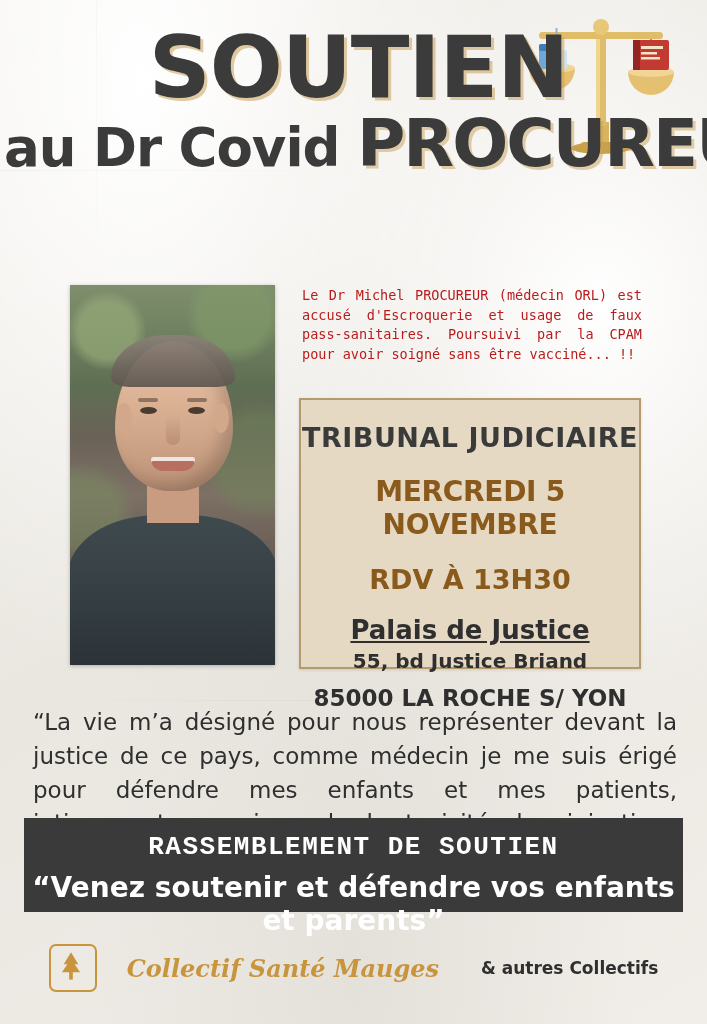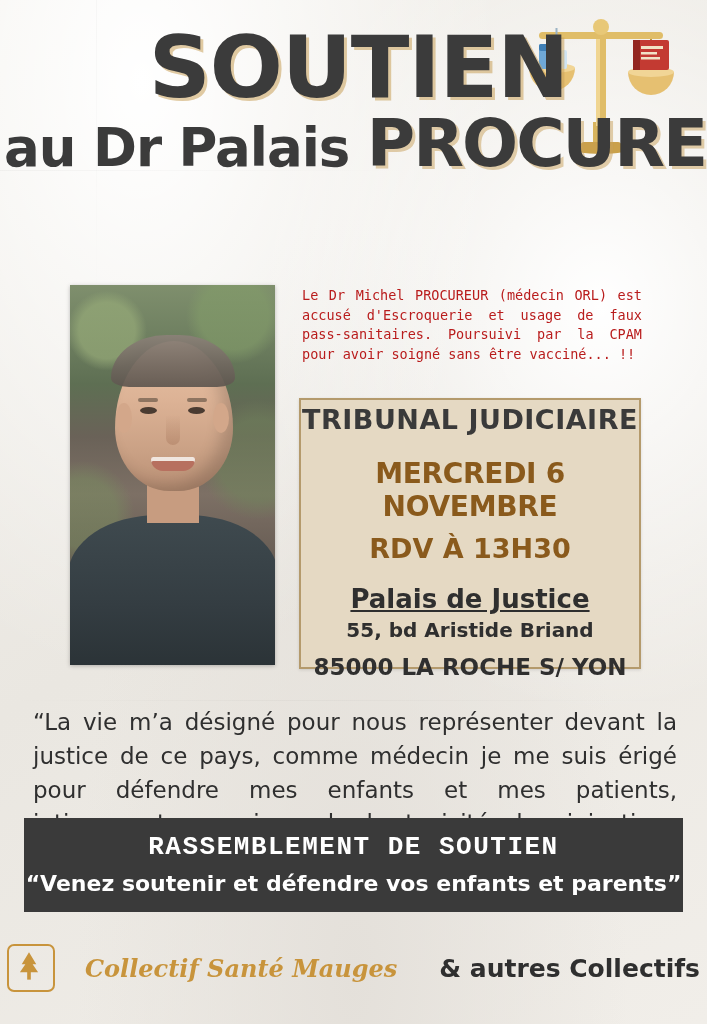--- a/index.html
+++ b/index.html
@@ -186,39 +186,39 @@
     position: absolute;
     left: 299px;
     top: 398px;
     width: 342px;
     height: 271px;
     background: #e5d9c3;
     border: 2px solid #b49a6c;
     box-shadow: 0 1px 3px rgba(0,0,0,.12);
     text-align: center;
     box-sizing: border-box;
-    padding-top: 4px;
+    padding-top: 22px;
   }
   .tribunal .t1 {
     font-family: "DejaVu Sans", sans-serif;
     font-weight: 700;
     font-size: 27px;
     color: #3a3a3a;
     letter-spacing: .5px;
   }
   .tribunal .t2 {
     margin-top: 22px;
     font-family: "DejaVu Sans", sans-serif;
     font-weight: 700;
     font-size: 28px;
     color: #8a5a1c;
     letter-spacing: -.3px;
   }
   .tribunal .t3 {
-    margin-top: 10px;
+    margin-top: 23px;
     font-family: "DejaVu Sans", sans-serif;
     font-weight: 700;
     font-size: 27px;
     color: #8a5a1c;
   }
   .tribunal .t4 {
     margin-top: 20px;
     font-family: "DejaVu Sans", sans-serif;
     font-weight: 700;
     font-size: 26px;
@@ -269,21 +269,21 @@
     font-family: Liberation Mono, monospace;
     font-weight: 700;
     font-size: 26px;
     color: #ffffff;
     letter-spacing: 1.5px;
   }
   .banner .b2 {
     margin-top: 9px;
     font-family: "DejaVu Sans", sans-serif;
     font-weight: 700;
-    font-size: 22px;
+    font-size: 28px;
     color: #ffffff;
   }
 
   
   .footer {
     position: absolute;
     left: 0;
     top: 938px;
     width: 707px;
     height: 60px;
@@ -302,21 +302,21 @@
   .footer .logo-text {
     font-family: "DejaVu Serif", serif;
     font-style: italic;
     font-weight: 700;
     font-size: 24px;
     color: #c8943c;
   }
   .footer .others {
     font-family: "DejaVu Sans", sans-serif;
     font-weight: 700;
-    font-size: 25px;
+    font-size: 17px;
     color: #2f2f2f;
     margin-left: 12px;
   }
 </style>
 </head>
 <body>
 
 <div class="paper-bg"></div>
 <div class="crease c1"></div>
 <div class="crease c2"></div>
@@ -356,21 +356,21 @@
       <rect x="118" y="34" width="7" height="30" fill="#932620"></rect>
       <rect x="126" y="40" width="22" height="3" fill="#f1e3c6"></rect>
       <rect x="126" y="46" width="16" height="2.5" fill="#f1e3c6"></rect>
       <rect x="126" y="51" width="19" height="2.5" fill="#f1e3c6"></rect>
     </svg>
   </div>
 
   <div class="title-block">
     <div class="title-main">SOUTIEN</div>
     <div class="title-sub">
-      <span class="small">au Dr Palais </span><span class="big">PROCUREUR</span>
+      <span class="small">au Dr Covid </span><span class="big">PROCUREUR</span>
     </div>
   </div>
 
   <div class="photo">
     <div class="bg-trees"></div>
     <div class="body"></div>
     <div class="neck"></div>
     <div class="head"></div>
     <div class="ear-l"></div>
     <div class="ear-r"></div>
@@ -380,24 +380,24 @@
     <div class="eye-l"></div>
     <div class="eye-r"></div>
     <div class="nose"></div>
     <div class="mouth"></div>
   </div>
 
   <div class="intro">Le Dr Michel PROCUREUR (médecin ORL) est accusé d'Escroquerie et usage de faux pass-sanitaires. Poursuivi par la CPAM pour avoir soigné sans être vacciné... !!</div>
 
   <div class="tribunal">
     <div class="t1">TRIBUNAL JUDICIAIRE</div>
-    <div class="t2">MERCREDI 6 NOVEMBRE</div>
+    <div class="t2">MERCREDI 5 NOVEMBRE</div>
     <div class="t3">RDV À 13H30</div>
     <div class="t4">Palais de Justice</div>
-    <div class="t5">55, bd Aristide Briand</div>
+    <div class="t5">55, bd Justice Briand</div>
     <div class="t6">85000 LA ROCHE S/ YON</div>
   </div>
 
   <div class="quote">“La vie m’a désigné pour nous représenter devant la justice de ce pays, comme médecin je me suis érigé pour défendre mes enfants et mes patients, intimement convaincu de la toxicité des injections Covid”. – Dr Michel PROCUREUR</div>
 
   <div class="banner">
     <div class="b1">RASSEMBLEMENT DE SOUTIEN</div>
     <div class="b2">“Venez soutenir et défendre vos enfants et parents”</div>
   </div>
 

